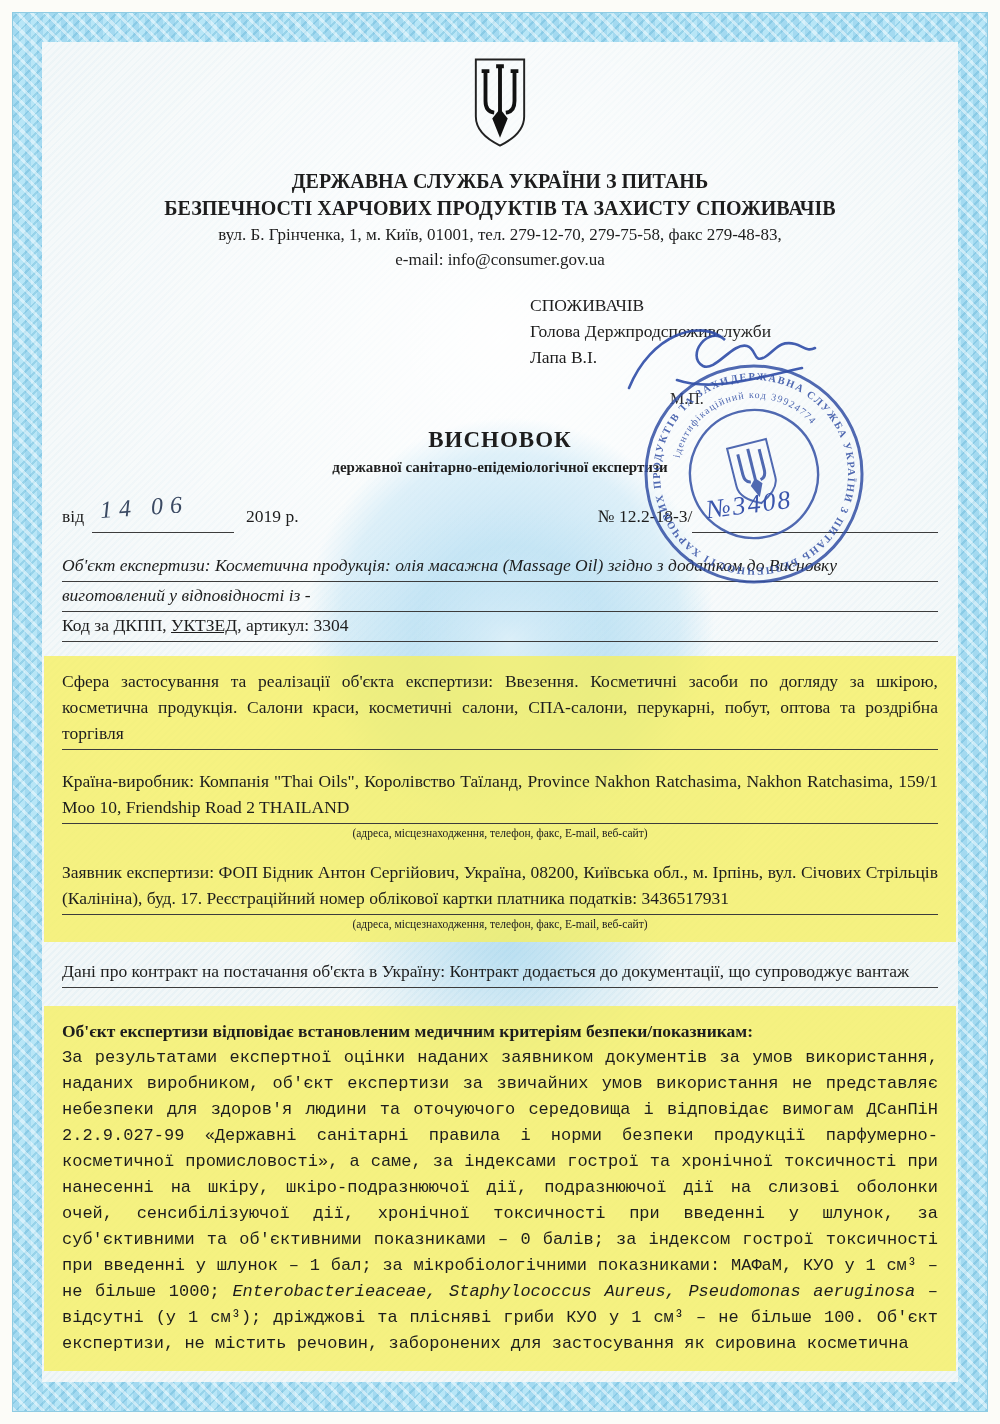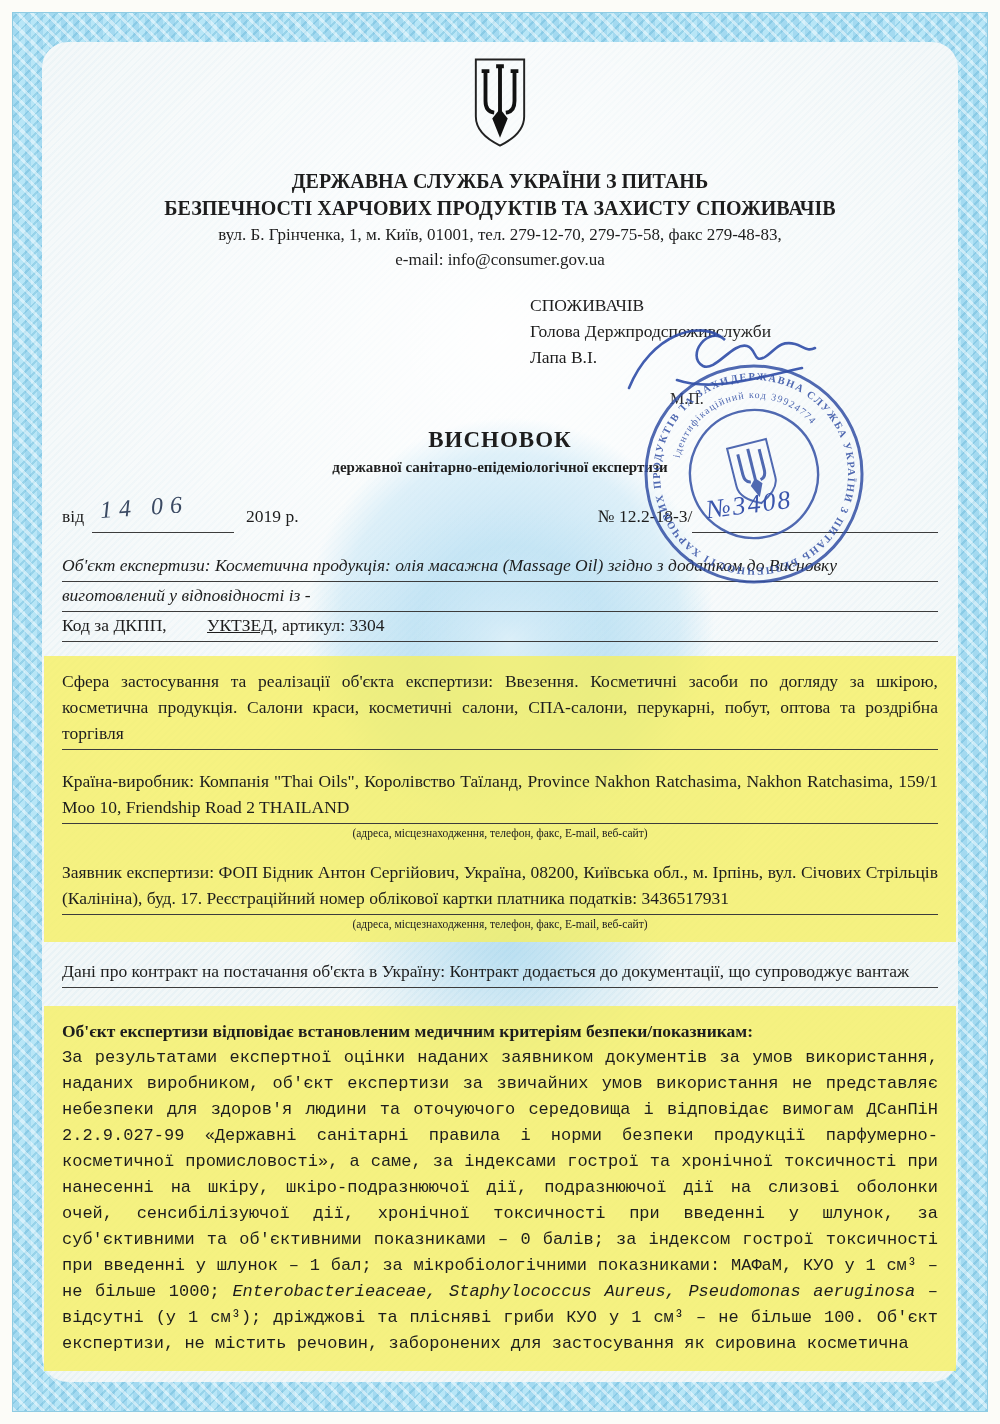--- a/index.html
+++ b/index.html
@@ -10,21 +10,21 @@
   .border-band{position:absolute;inset:12px;border:1px solid #8ecbe2;background-color:#b3e2f4;
     background-image:
       repeating-linear-gradient(45deg, rgba(255,255,255,.45) 0 3px, rgba(255,255,255,0) 3px 10px),
       repeating-linear-gradient(-45deg, rgba(90,175,210,.35) 0 2px, rgba(90,175,210,0) 2px 7px),
       repeating-linear-gradient(90deg, rgba(140,205,235,.4) 0 6px, rgba(190,235,250,.4) 6px 12px);}
 
   
   .sheet{position:absolute;inset:42px;background-color:#f2f7f8;
     background-image:
       radial-gradient(circle at 50% 22%, rgba(255,255,255,.95), rgba(255,255,255,0) 55%),
-      repeating-linear-gradient(135deg, rgba(160,205,225,.10) 0 2px, transparent 2px 5px); border-radius: 26px;}
+      repeating-linear-gradient(135deg, rgba(160,205,225,.10) 0 2px, transparent 2px 5px);}
 
   .watermark{position:absolute;inset:0;z-index:0;pointer-events:none;
     background:
       radial-gradient(circle 150px at 468px 600px, rgba(255,255,255,.55), rgba(255,255,255,0) 65%),
       radial-gradient(ellipse 190px 260px at 468px 760px, rgba(255,255,255,.45), rgba(255,255,255,0) 60%),
       radial-gradient(circle 280px at 468px 580px, rgba(116,193,232,.50), rgba(140,205,238,.26) 60%, rgba(160,215,242,0) 73%),
       radial-gradient(circle 235px at 468px 900px, rgba(116,193,232,.42), rgba(150,210,240,0) 70%),
       radial-gradient(circle 340px at 468px 720px, rgba(150,212,240,.30), rgba(150,212,240,0) 75%);}
 
   .abs{position:absolute;}
@@ -49,21 +49,21 @@
   .flow{position:absolute;left:20px;top:510px;width:876px;z-index:1;}
   .field p{margin:0;font-size:17.5px;line-height:26px;text-align:justify;}
   .rule{height:0;border-bottom:1.6px solid #3c3c3c;margin-top:3px;}
   .caption{text-align:center;font-size:11.5px;line-height:15px;margin-top:2px;color:#222;}
   .gap22{font-style:italic;}
   .hl{background:rgba(246,239,95,.78);margin:14px -18px 0;padding:12px 18px 10px;}
   .hl .field + .field{margin-top:18px;}
   .concl-head{font-weight:bold;font-size:17.5px;line-height:27px;margin:0;}
   .concl-body{margin:0;font-size:17px;line-height:26px;text-align:justify;font-family:Liberation Mono, monospace;}
   .species{font-style:italic;}
-  .und{text-decoration:underline;margin-left:36px;}
+  .und{text-decoration:underline;}
 
   
   .stamp{width:240px;height:240px;opacity:.85;transform:rotate(-14deg);z-index:3;}
   .stamp text{fill:#3350a5;}
   .ring-a{font-size:10.5px;letter-spacing:1.6px;font-weight:bold;}
   .ring-b{font-size:10px;letter-spacing:1.2px;}
   .signature{z-index:3;}
   .mp{font-size:16px;color:#2e2e2e;z-index:2;}
 </style>
 </head>

